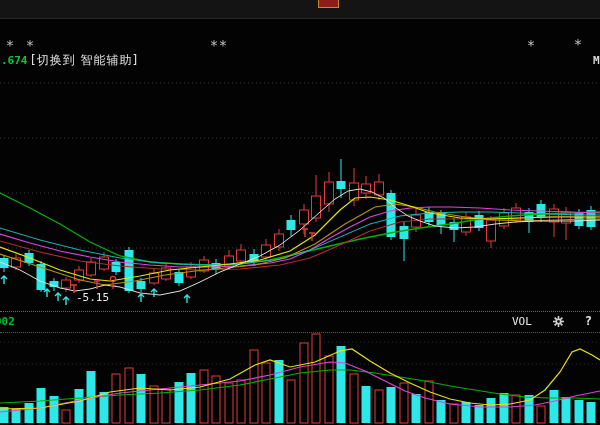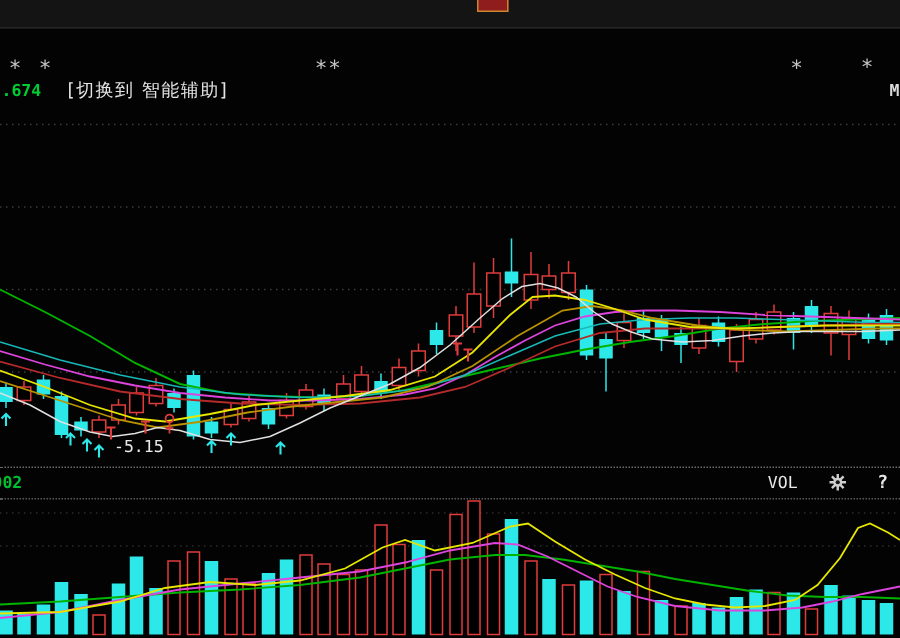--- a/index.html
+++ b/index.html
@@ -4,21 +4,21 @@
 <style>
   html,body{margin:0;padding:0;background:#000;}
   .screen{position:relative;width:600px;height:425px;background:#030303;overflow:hidden;
           font-family:"DejaVu Sans",sans-serif;}
   .topbar{position:absolute;left:0;top:0;width:600px;height:18px;background:#141414;
           border-bottom:1px solid #272727;}
   .top-red-box{position:absolute;left:318px;top:-3px;width:19px;height:9px;
                background:#8f1d1d;border:1px solid #c8862e;}
   .hdr{position:absolute;white-space:pre;margin-top:32px;}
   .price{left:1px;top:22px;color:#00cc33;font:bold 11px "DejaVu Sans Mono",monospace;}
-  .switch{left:45px;top:20px;color:#e3e3e3;font:12px "DejaVu Sans",sans-serif;letter-spacing:1px;cursor:pointer;}
+  .switch{left:31px;top:20px;color:#e3e3e3;font:12px "DejaVu Sans",sans-serif;letter-spacing:1px;cursor:pointer;}
   .mlabel{left:593px;top:22px;color:#dcdcdc;font:bold 11px "DejaVu Sans Mono",monospace;}
   svg.pane{position:absolute;left:0;display:block;}
   #main-chart{top:0;}
   #vol-chart{top:332px;}
   .vol-header{position:absolute;left:0;top:311px;width:600px;height:20px;
               border-top:1px dotted #6a6a6a;border-bottom:1px dotted #5a5a5a;background:transparent;}
   .vol-left{position:absolute;left:-5px;top:3px;color:#00c030;font:bold 11px "DejaVu Sans Mono",monospace;}
   .vol-right{position:absolute;right:8px;top:2px;display:flex;align-items:center;gap:20px;}
   .vol-lbl{color:#e8e8e8;font:11px "DejaVu Sans Mono",monospace;cursor:pointer;}
   .help{color:#e8e8e8;font:bold 12px "DejaVu Sans Mono",monospace;cursor:pointer;}

